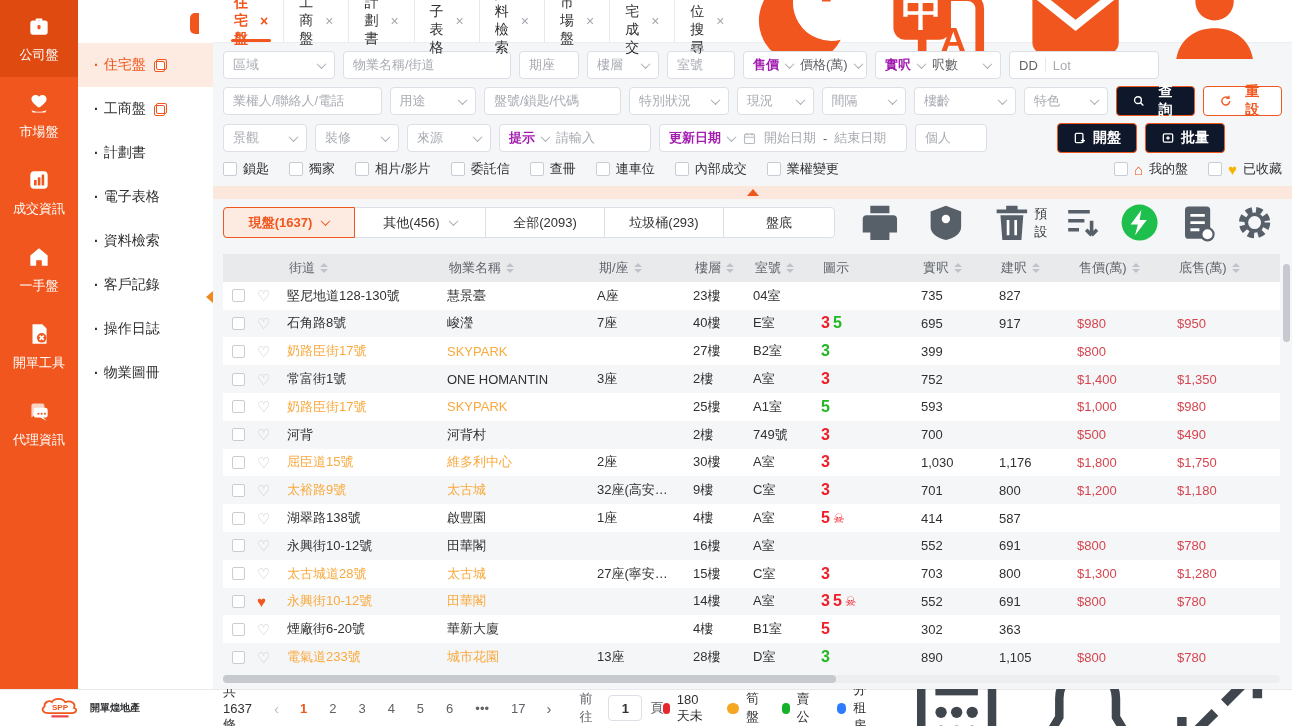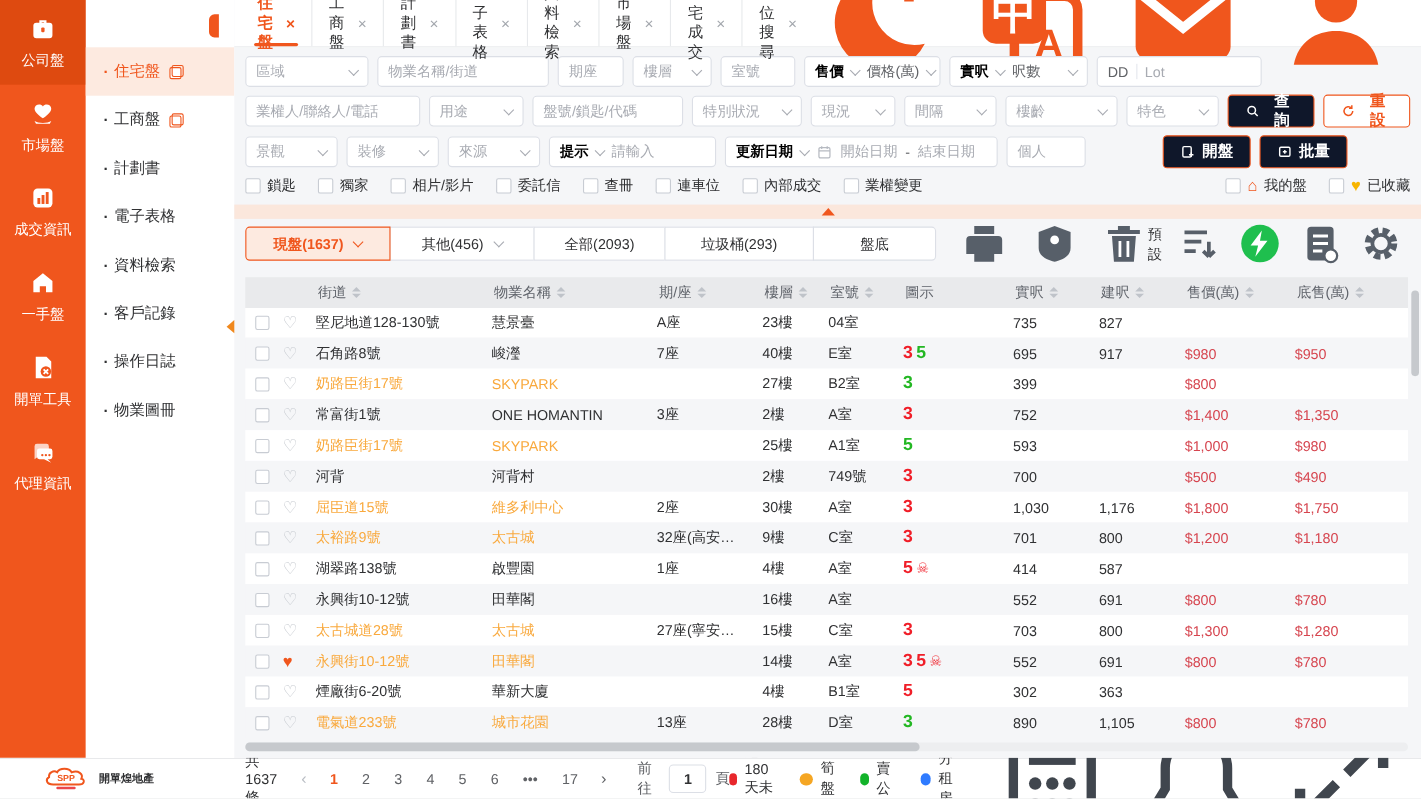--- a/index.html
+++ b/index.html
@@ -34,21 +34,21 @@
   .tab.active .x{color:#F0561D;}
   .tab.active:after{content:"";position:absolute;left:12px;right:12px;bottom:0;height:3px;border-radius:2px;background:#F0561D;}
   .tab-icons{margin-left:auto;display:flex;align-items:center;gap:24px;padding-right:20px;}
   .tab-icons svg{width:22px;height:22px;display:block;cursor:pointer;}
 
   
   .filter-area{padding:8px 10px 0 10px;flex-shrink:0;}
   .frow{display:flex;align-items:center;gap:8px;margin-bottom:7px;}
   .ctrl{height:28px;background:#fff;border:1px solid #DCDFE6;border-radius:4px;display:flex;align-items:center;gap:7px;padding:0 9px;font-size:13px;color:#606266;white-space:nowrap;cursor:pointer;}
   .ctrl .ph{color:#A8ABB2;}
-  .ctrl .b{color:#000000;font-weight:bold;font-family:Liberation Serif, serif;}
+  .ctrl .b{color:#a21caf;font-weight:bold;font-family:Liberation Serif, serif;}
   .chev{width:7px;height:7px;border-right:1.5px solid #A8ABB2;border-bottom:1.5px solid #A8ABB2;transform:rotate(45deg) translate(-1px,-1px);flex-shrink:0;}
   .chev.end{margin-left:auto;}
   .vdiv{width:1px;height:14px;background:#E4E7ED;}
   .btn{height:30px;border-radius:4px;padding:0 15px;font-size:14px;display:flex;align-items:center;gap:6px;cursor:pointer;font-weight:bold;}
   .btn.primary{background:#0f172a;border:1px solid #F0561D;color:#fff;}
   .btn.outline{background:#fff;border:1px solid #F0561D;color:#F0561D;}
   .btn svg{width:14px;height:14px;}
   .chkrow{display:flex;align-items:center;gap:20px;margin:3px 0 8px;}
   .chk{display:flex;align-items:center;gap:6px;font-size:13px;color:#303133;cursor:pointer;}
   .chk .box{width:14px;height:14px;border:1px solid #C8CCD3;border-radius:2px;background:#fff;flex-shrink:0;}
@@ -272,21 +272,21 @@
               </svg>
             </span>
           </div>
         </div>
       <div class="filter-area" id="filterArea">
           <div class="frow">
             <div class="ctrl" style="width: 112px;">
               <span class="ph">區域</span>
               <span class="chev end"></span>
             </div>
-            <div class="ctrl" style="width: 156px;">
+            <div class="ctrl" style="width: 168px;">
               <span class="ph">物業名稱/街道</span>
             </div>
             <div class="ctrl" style="width: 60px;">
               <span class="ph">期座</span>
             </div>
             <div class="ctrl" style="width: 72px;">
               <span class="ph">樓層</span>
               <span class="chev end"></span>
             </div>
             <div class="ctrl" style="width: 68px;">
@@ -469,21 +469,21 @@
               <span>現盤(1637)</span>
               <span class="chev"></span>
             </div>
             <div class="seg-item" style="width: 132px;">
               <span>其他(456)</span>
               <span class="chev"></span>
             </div>
             <div class="seg-item" style="width: 120px;">
               <span>全部(2093)</span>
             </div>
-            <div class="seg-item" style="width: 136px;">
+            <div class="seg-item" style="width: 120px;">
               <span>垃圾桶(293)</span>
             </div>
             <div class="seg-item" style="width: 112px;">
               <span>盤底</span>
             </div>
           </div>
           <div class="lc-icons">
             <span style="display: inline-flex;">
               <svg viewBox="0 0 24 24" style="width: 100%; height: 100%;">
                 <path fill="#575F69" d="M7 3h10v4H7zM5 8h14a2 2 0 0 1 2 2v7h-4v4H7v-4H3v-7a2 2 0 0 1 2-2zm4 9h6v3H9z"></path>

